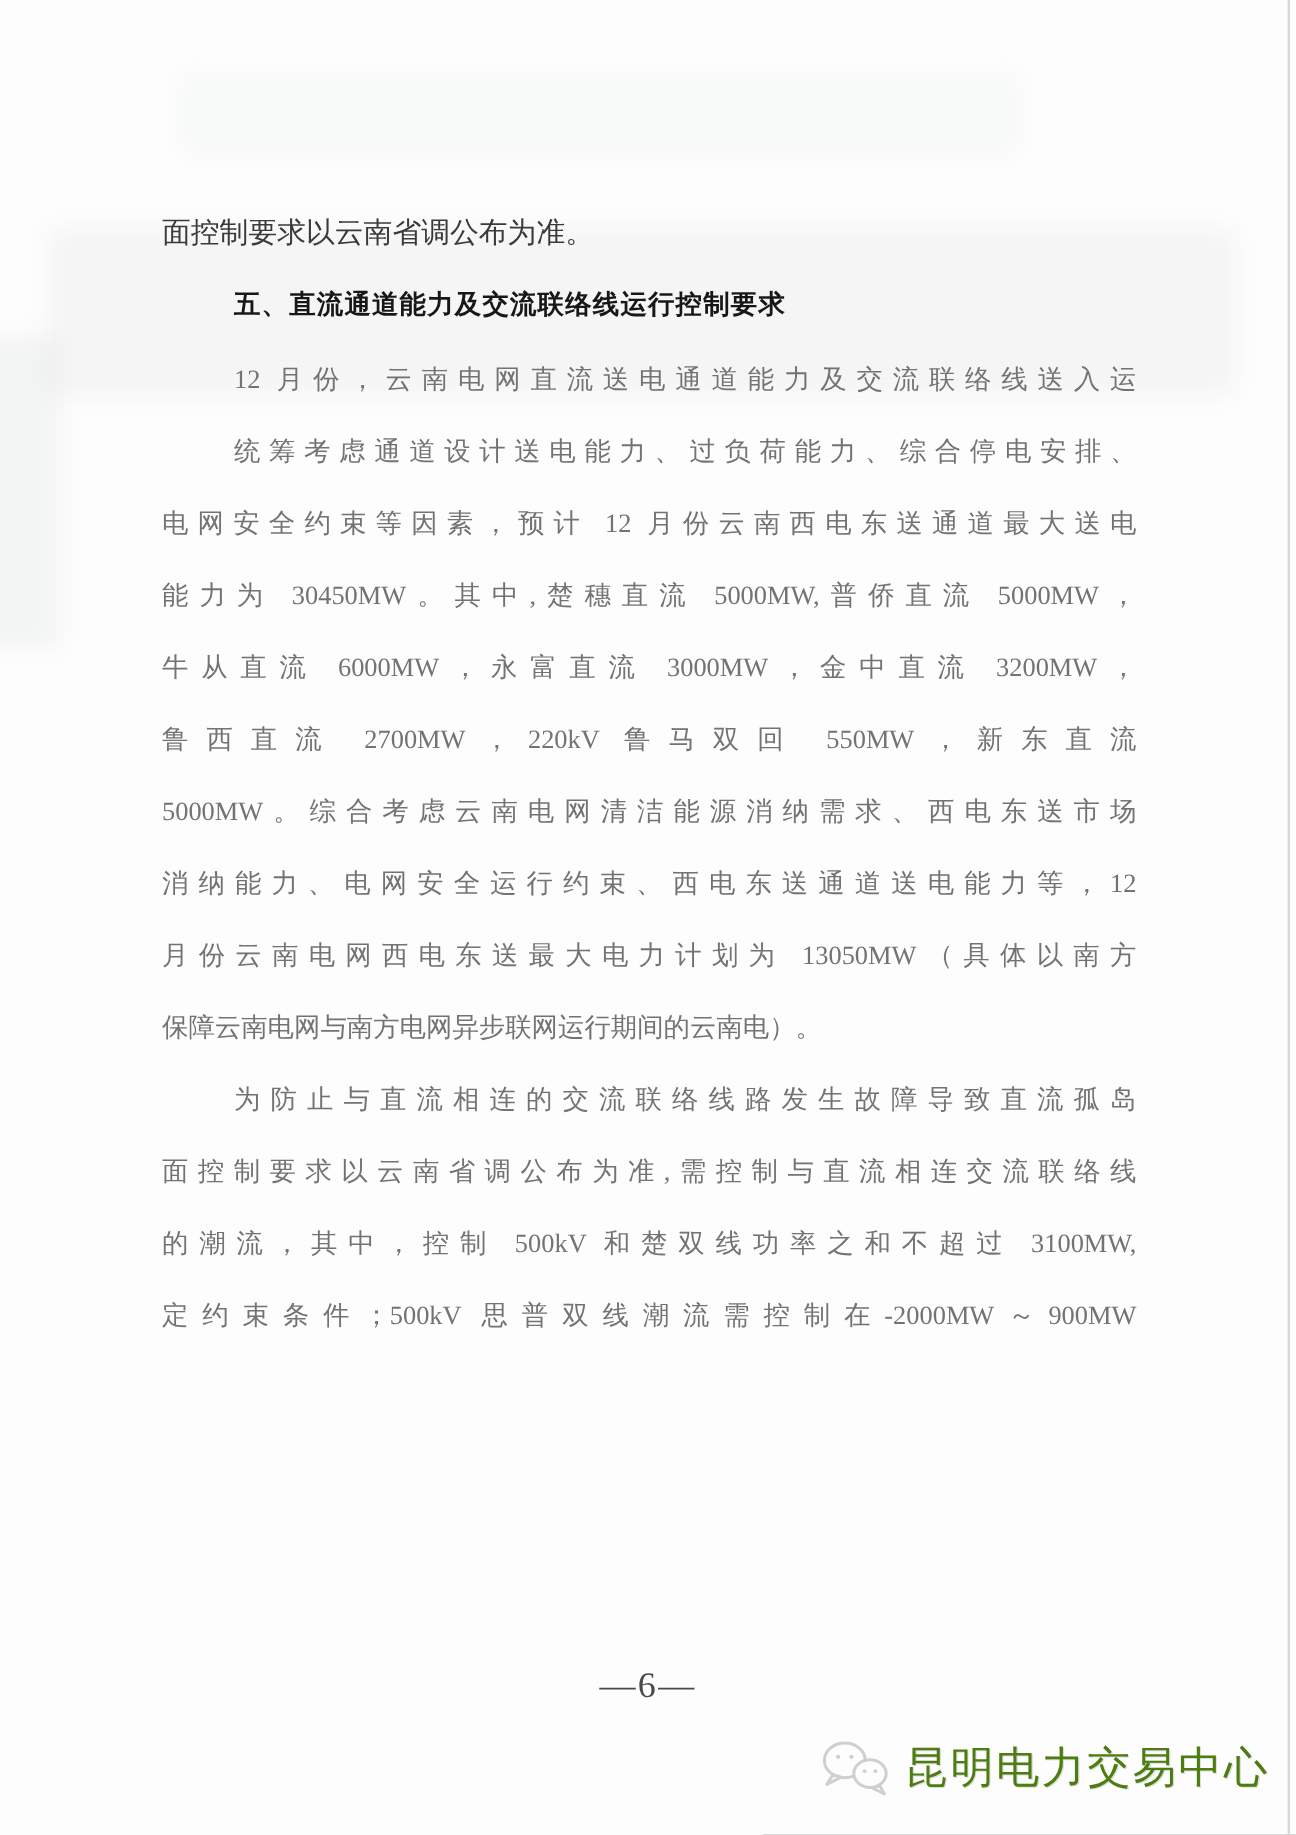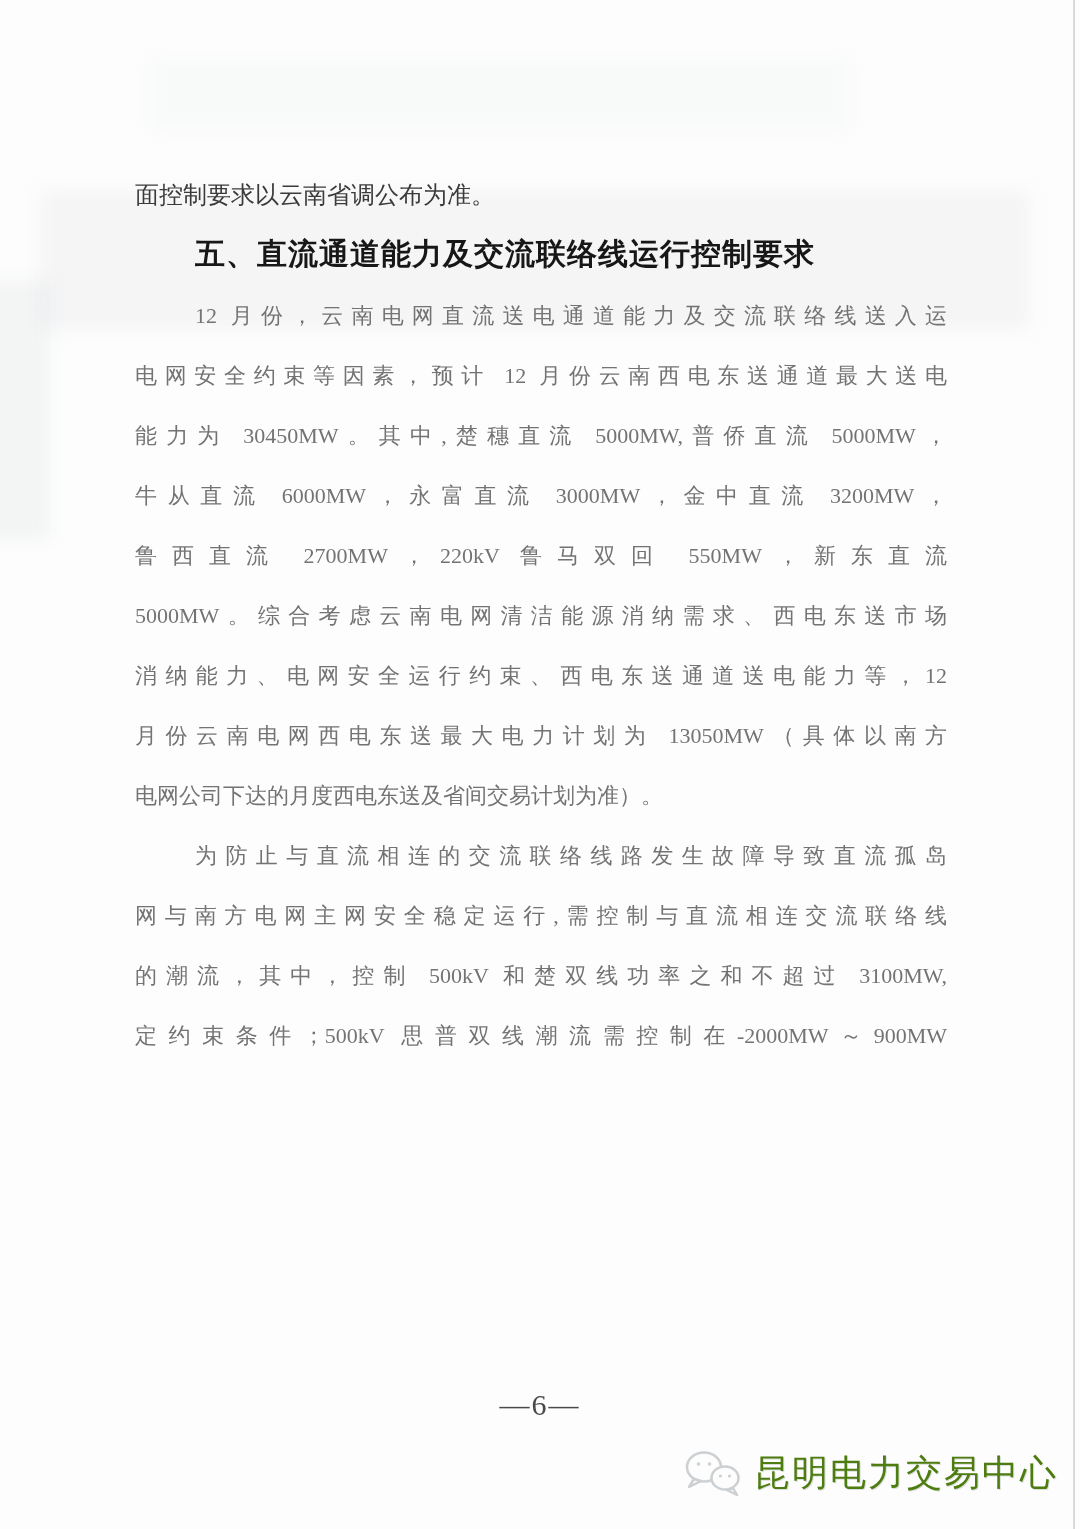--- a/index.html
+++ b/index.html
@@ -21,21 +21,21 @@
 
   .content{
     position:absolute;left:135px;top:168px;width:812px;
   }
   .cont-line{
     font-size:24px;line-height:54px;height:54px;
     text-align:left;white-space:nowrap;color:#3a3a3a;
   }
   .heading{
     font-family:"Liberation Sans","DejaVu Sans",sans-serif;
-    font-weight:700;font-size:30px;color:#171717;
+    font-weight:700;font-size:22px;color:#171717;
     line-height:64px;height:64px;text-indent:60px;white-space:nowrap;
     letter-spacing:1px;
   }
   .ln{
     font-size:22px;line-height:60px;height:60px;
     text-align:justify;text-align-last:justify;
     color:#737373;
   }
   .ln.ind{text-indent:60px;}
   .ln.left{text-align:left;text-align-last:left;}
@@ -64,30 +64,31 @@
   <div class="noise n2"></div>
   <div class="noise n4"></div>
   <div class="edge-line"></div>
 
   <div class="content">
     <div class="cont-line">面控制要求以云南省调公布为准。</div>
 
     <div class="heading">五、直流通道能力及交流联络线运行控制要求</div>
 
     <div class="ln ind">12 月份，云南电网直流送电通道能力及交流联络线送入运</div>
+    <div class="ln ind">统筹考虑通道设计送电能力、过负荷能力、综合停电安排、</div>
     <div class="ln">电网安全约束等因素，预计 12 月份云南西电东送通道最大送电</div>
     <div class="ln">能力为 30450MW。其中,楚穗直流 5000MW,普侨直流 5000MW，</div>
     <div class="ln">牛从直流 6000MW，永富直流 3000MW，金中直流 3200MW，</div>
     <div class="ln">鲁西直流 2700MW，220kV 鲁马双回 550MW，新东直流</div>
     <div class="ln">5000MW。综合考虑云南电网清洁能源消纳需求、西电东送市场</div>
     <div class="ln">消纳能力、电网安全运行约束、西电东送通道送电能力等，12</div>
     <div class="ln">月份云南电网西电东送最大电力计划为 13050MW（具体以南方</div>
-    <div class="ln left">电网公司下达的月度西电东送及省间交易计划为准）。</div>
+    <div class="ln left">保障云南电网与南方电网异步联网运行期间的云南电）。</div>
     <div class="ln ind">为防止与直流相连的交流联络线路发生故障导致直流孤岛</div>
-    <div class="ln">网与南方电网主网安全稳定运行,需控制与直流相连交流联络线</div>
+    <div class="ln">面控制要求以云南省调公布为准,需控制与直流相连交流联络线</div>
     <div class="ln">的潮流，其中，控制 500kV 和楚双线功率之和不超过 3100MW,</div>
     <div class="ln">定约束条件；500kV 思普双线潮流需控制在-2000MW～900MW</div>
   </div>
 
   <div class="footer-pageno">—6—</div>
 
   <div class="watermark">
     <svg class="wm-icon" viewBox="0 0 62 52" fill="none" xmlns="http://www.w3.org/2000/svg">
 
       <ellipse cx="22" cy="20" rx="17" ry="14.5" stroke="#ccd0d3" stroke-width="2.5" fill="#fdfdfd"></ellipse>

